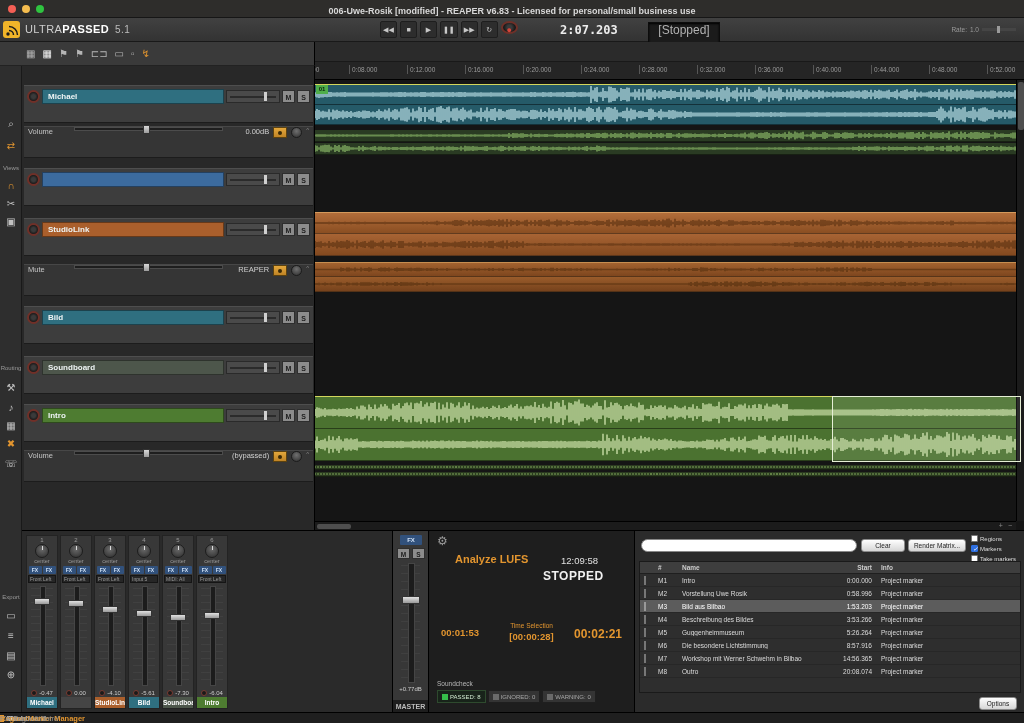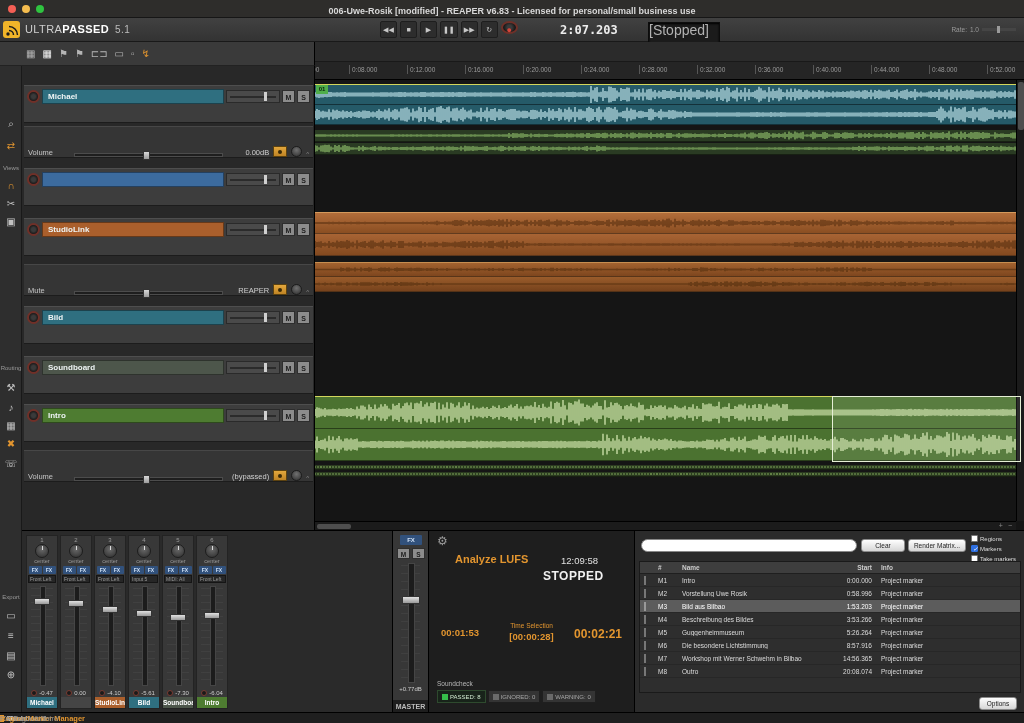--- a/index.html
+++ b/index.html
@@ -16,21 +16,21 @@
   
   .header{position:absolute;left:0;top:18px;width:1024px;height:24px;background:linear-gradient(#414141,#333);border-bottom:1px solid #191919}
   .logo{position:absolute;left:3px;top:3px}
   .brand{position:absolute;left:25px;top:5px;font-size:11px;color:#cfcfcf;letter-spacing:.4px}
   .brand b{color:#fff}
   .brand .ver{margin-left:6px;font-size:10px;color:#bdbdbd}
   .transport{position:absolute;left:380px;top:3px;display:flex;gap:3px}
   .t-btn{min-width:17px;height:17px;background:#2d2d2d;border:1px solid #1e1e1e;border-radius:2px;color:#c8c8c8;font-size:7px;line-height:15px;text-align:center;padding:0 2px}
   .t-btn.rec{color:#d6453a;font-size:9px}
   .t-time{position:absolute;left:560px;top:5px;font-size:12px;font-weight:bold;color:#ededed;font-family:"DejaVu Sans Mono",monospace}
-  .t-status{position:absolute;left:648px;top:4px;width:72px;height:28px;background:#1b1b1b;border:1px solid #0c0c0c;box-shadow:inset 0 1px 2px #000;color:#b2b2b2;font-size:14px;text-align:left;line-height:14px}
+  .t-status{position:absolute;left:648px;top:4px;width:72px;height:28px;background:#1b1b1b;border:1px solid #0c0c0c;box-shadow:inset 0 1px 2px #000;color:#b2b2b2;font-size:12px;text-align:center;line-height:14px}
   .t-rate{position:absolute;right:8px;top:8px;display:flex;align-items:center;gap:3px;font-size:6.5px;color:#9a9a9a}
   .t-rate .slider{width:34px;height:3px;background:#454545;position:relative}
   .t-rate .slider i{position:absolute;left:45%;top:-2px;width:3px;height:7px;background:#9a9a9a}
 
   
   .toolbar{position:absolute;left:0;top:42px;width:315px;height:24px;background:#3a3a3a;border-bottom:1px solid #222;border-right:1px solid #000;display:flex;align-items:center;gap:7px;padding-left:26px}
   .tool-icon{font-size:10px;color:#b5b5b5;line-height:16px}
   .tool-icon.bright{color:#f4f4f4}
   .tool-icon.accent{color:#e2952f}
 
@@ -44,21 +44,21 @@
   
   .tcp{position:absolute;left:22px;top:66px;width:293px;height:464px;background:#282828;border-right:1px solid #000}
   .trk{position:absolute;left:2px;width:289px;height:38px;background:#3d3d3d;border-top:1px solid #4e4e4e;border-bottom:1px solid #1c1c1c;padding:3px 3px 0 3px}
   .trk-bar{display:flex;align-items:center;height:15px;gap:2px}
   .rec{width:13px;height:13px;border-radius:50%;background:radial-gradient(circle,#3a3a3a 30%,#191919 70%);border:2px solid #703028;flex:none}
   .tname{flex:1;height:15px;font-size:8px;font-weight:bold;color:#eef4f4;line-height:14px;padding-left:5px;overflow:hidden;border:1px solid rgba(0,0,0,.4)}
   .tfad{width:54px;height:13px;background:#4a4a4a;border:1px solid #2a2a2a;position:relative;flex:none}
   .tfad::before{content:"";position:absolute;left:3px;right:3px;top:5px;height:2px;background:#2b2b2b}
   .tfad i{position:absolute;left:72%;top:1px;width:3px;height:9px;background:#d0d0d0}
   .msbtn{width:13px;height:13px;background:#8c8c8c;color:#1c1c1c;font-size:7px;font-weight:bold;text-align:center;line-height:13px;border:1px solid #2e2e2e;flex:none}
-  .env{position:absolute;left:2px;width:289px;height:32px;background:#353535;border-top:1px solid #474747;border-bottom:1px solid #1c1c1c;display:flex;align-items:flex-end;padding:0 4px;gap:4px}
+  .env{position:absolute;left:2px;width:289px;height:32px;background:#353535;border-top:1px solid #474747;border-bottom:1px solid #1c1c1c;display:flex;align-items:flex-start;padding:0 4px;gap:4px}
   .elabel{font-size:7.5px;color:#c4c4c4;width:42px;flex:none}
   .efad{flex:1;height:4px;background:#1e1e1e;border:1px solid #4c4c4c;position:relative}
   .efad i{position:absolute;left:46%;top:-3px;width:7px;height:9px;background:linear-gradient(#d8d8d8,#9c9c9c);border:1px solid #333}
   .eval{font-size:7.5px;color:#cfcfcf;flex:none;min-width:42px;text-align:right}
   .ebtn{width:14px;height:11px;background:linear-gradient(#e3a73c,#c08425);border:1px solid #5c4210;flex:none;position:relative}
   .ebtn::after{content:"";position:absolute;left:4px;top:3px;width:4px;height:4px;border-radius:50%;background:#3a2a08}
   .eknob{width:11px;height:11px;border-radius:50%;background:radial-gradient(circle at 50% 35%,#707070,#2e2e2e);border:1px solid #1c1c1c;flex:none}
   .echev{font-size:6px;color:#8a8a8a;flex:none}
 
   

